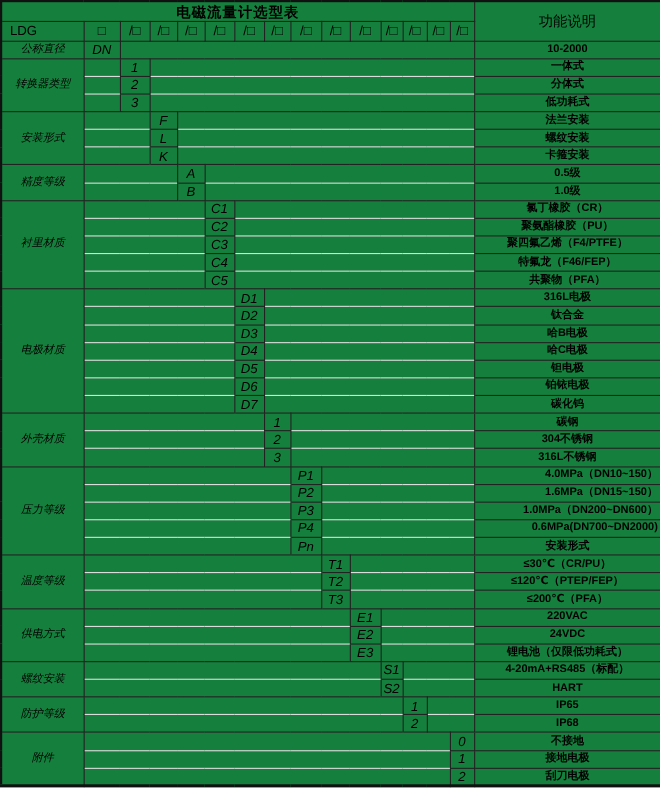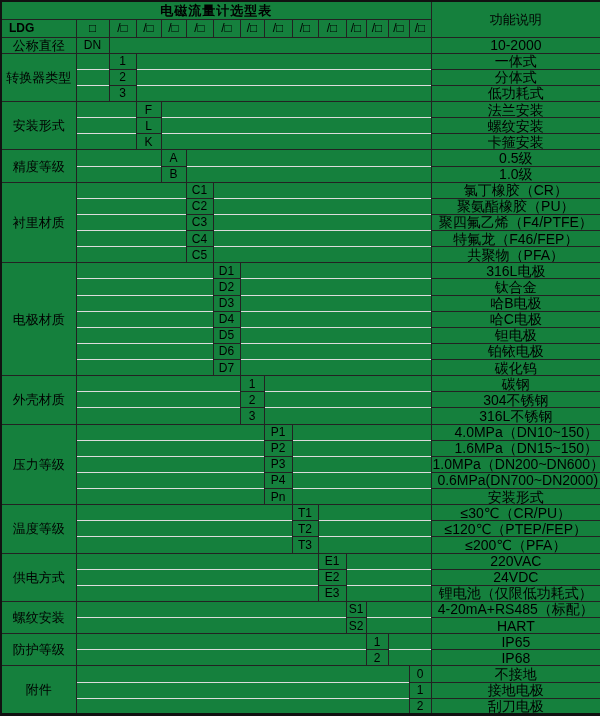--- a/index.html
+++ b/index.html
@@ -37,25 +37,25 @@
     overflow: hidden;
   }
   thead tr { height: 18px; }
   tbody tr { height: 16px; }
   td.title {
     font-weight: bold;
     font-size: 13px;
     letter-spacing: 1px;
   }
   td.desc-header { font-size: 13px; }
-  td.model-prefix { text-align: left; padding-left: 7px; font-size: 12px; font-weight: bold; }
+  td.model-prefix { text-align: left; padding-left: 7px; font-size: 12px; }
   td.model { font-size: 12px; padding: 0; }
-  td.label { font-size: 13px; }
-  td.code { font-size: 12px; padding: 0; }
-  td.desc { font-size: 14px; }
+  td.label { font-size: 10px; font-style: italic; }
+  td.code { font-size: 12px; padding: 0; font-style: italic; }
+  td.desc { font-size: 10px; font-weight: bold; }
   td.desc.left { text-align: right; padding-left: 1px; }
   
   td.sp {
     border-top: 1px solid #dcdcdc;
     border-bottom: none;
   }
   td.sp.first { border-top: 1px solid #222222; }
 </style>
 </head>
 <body>

